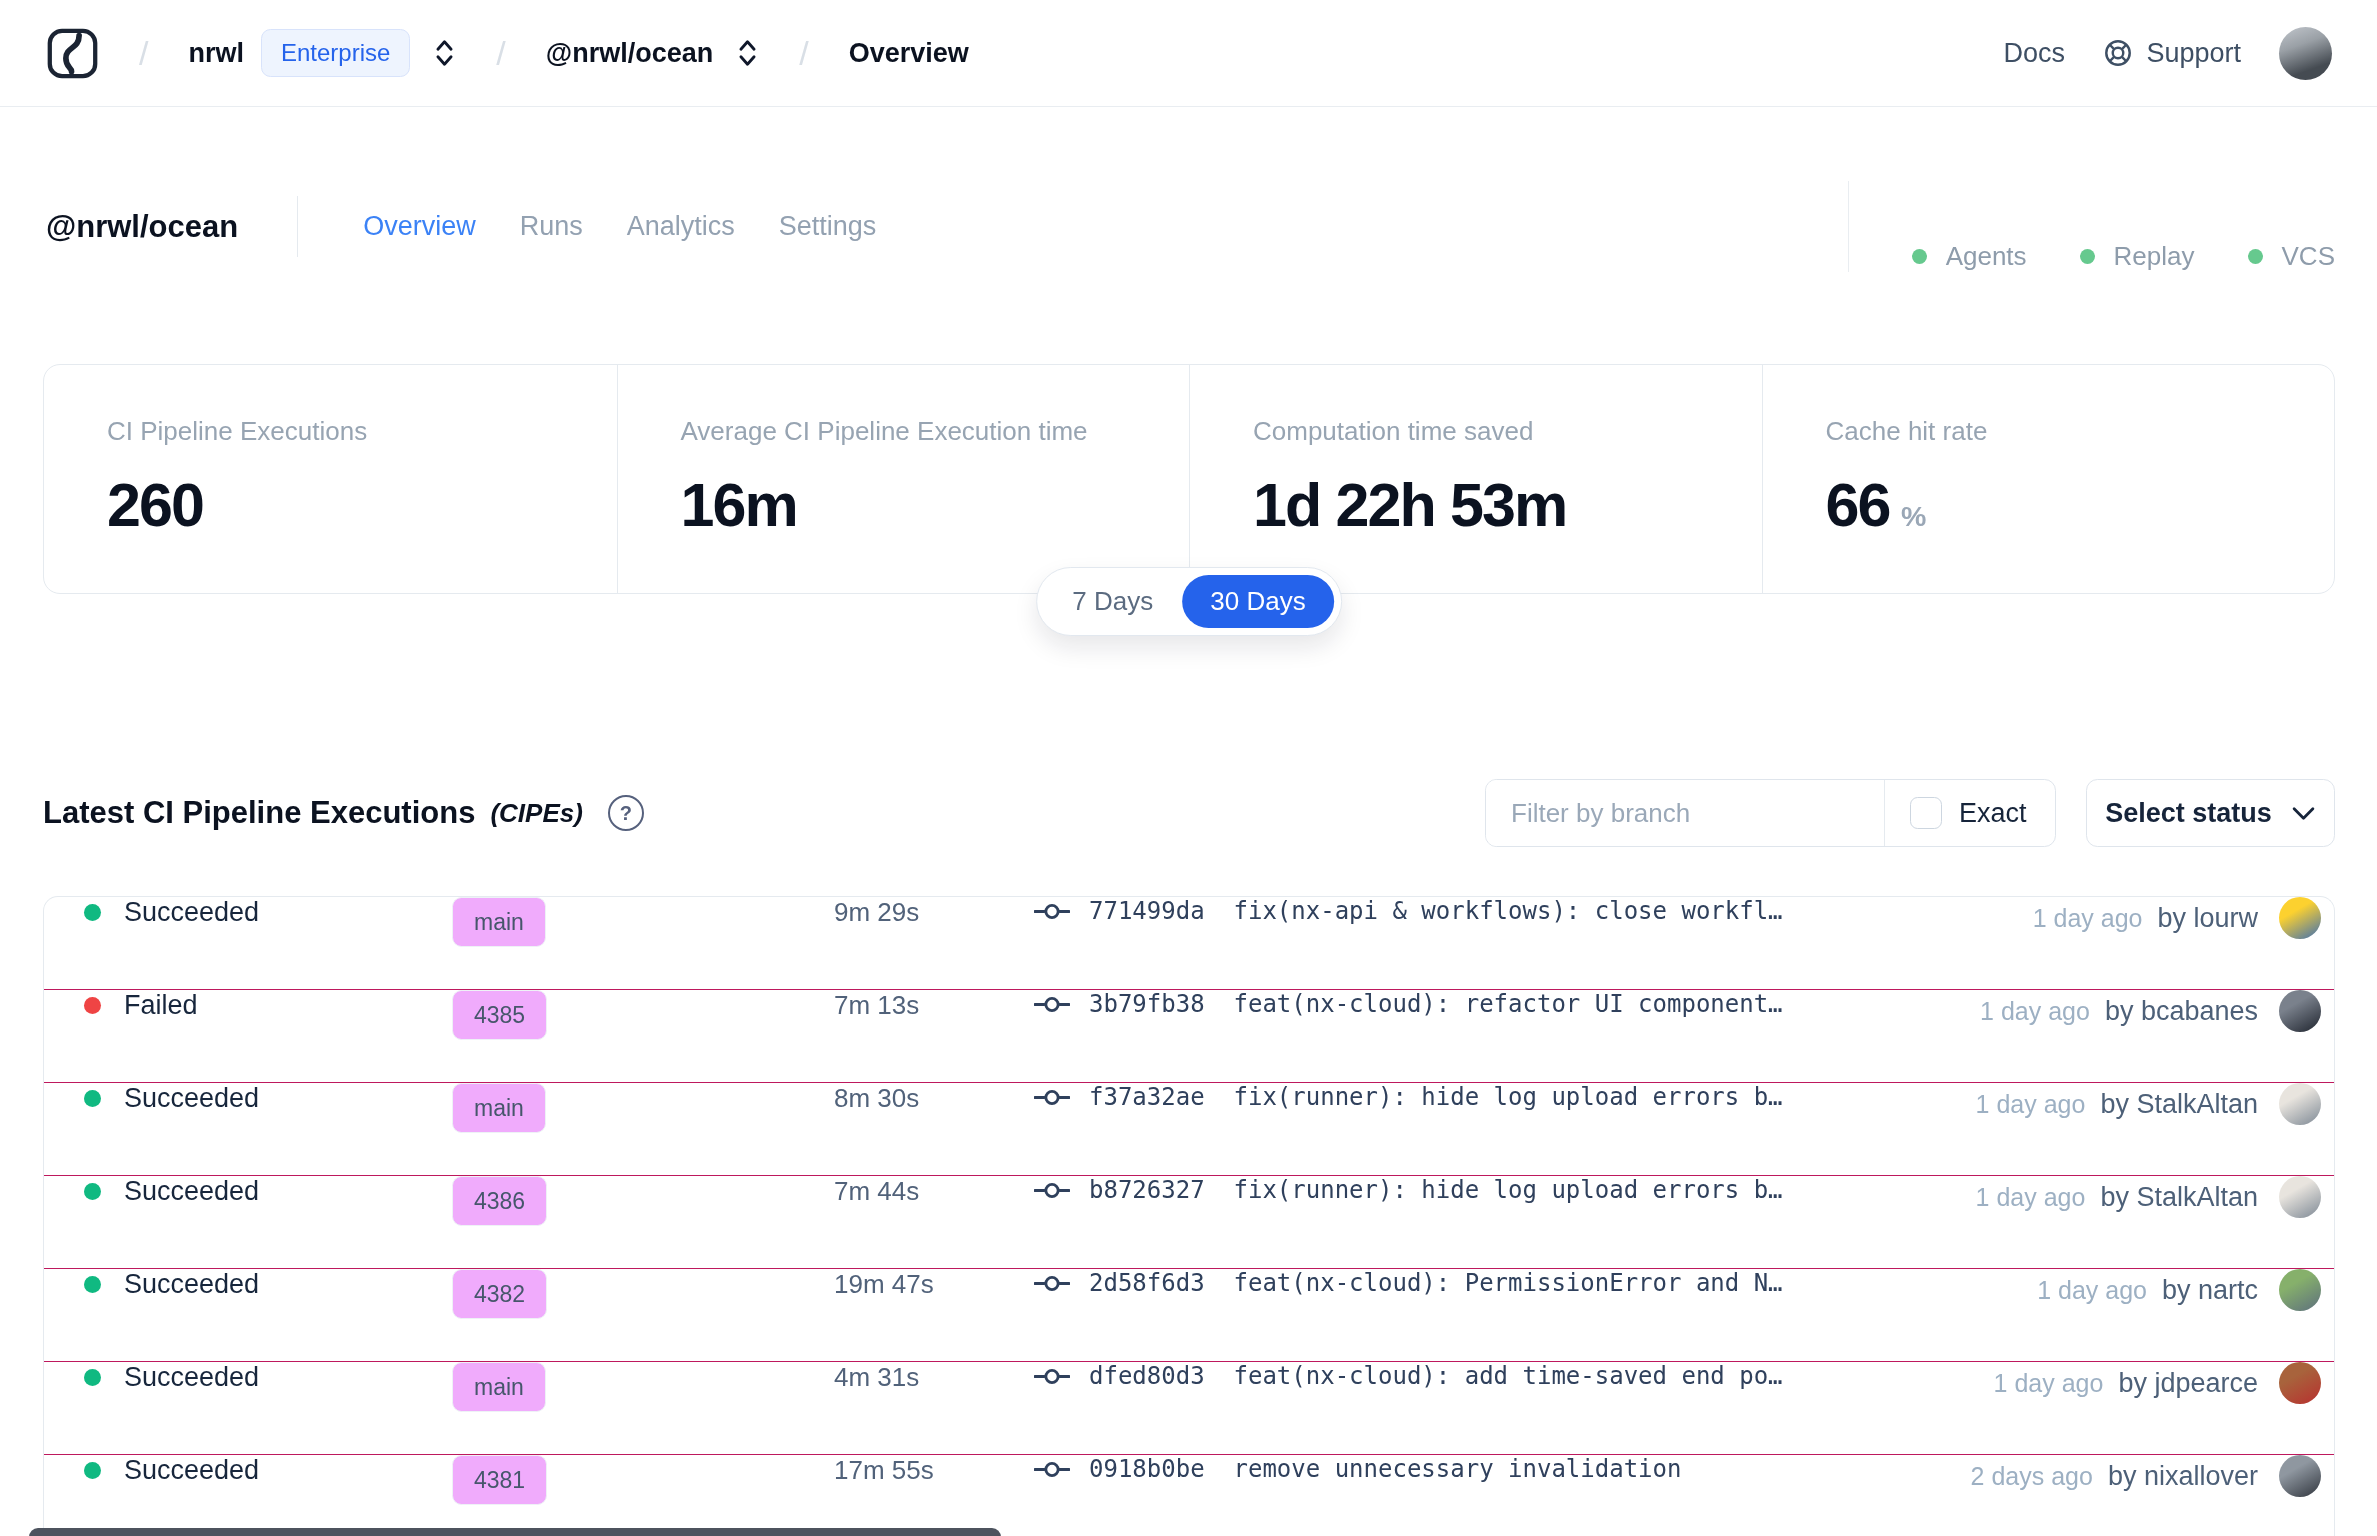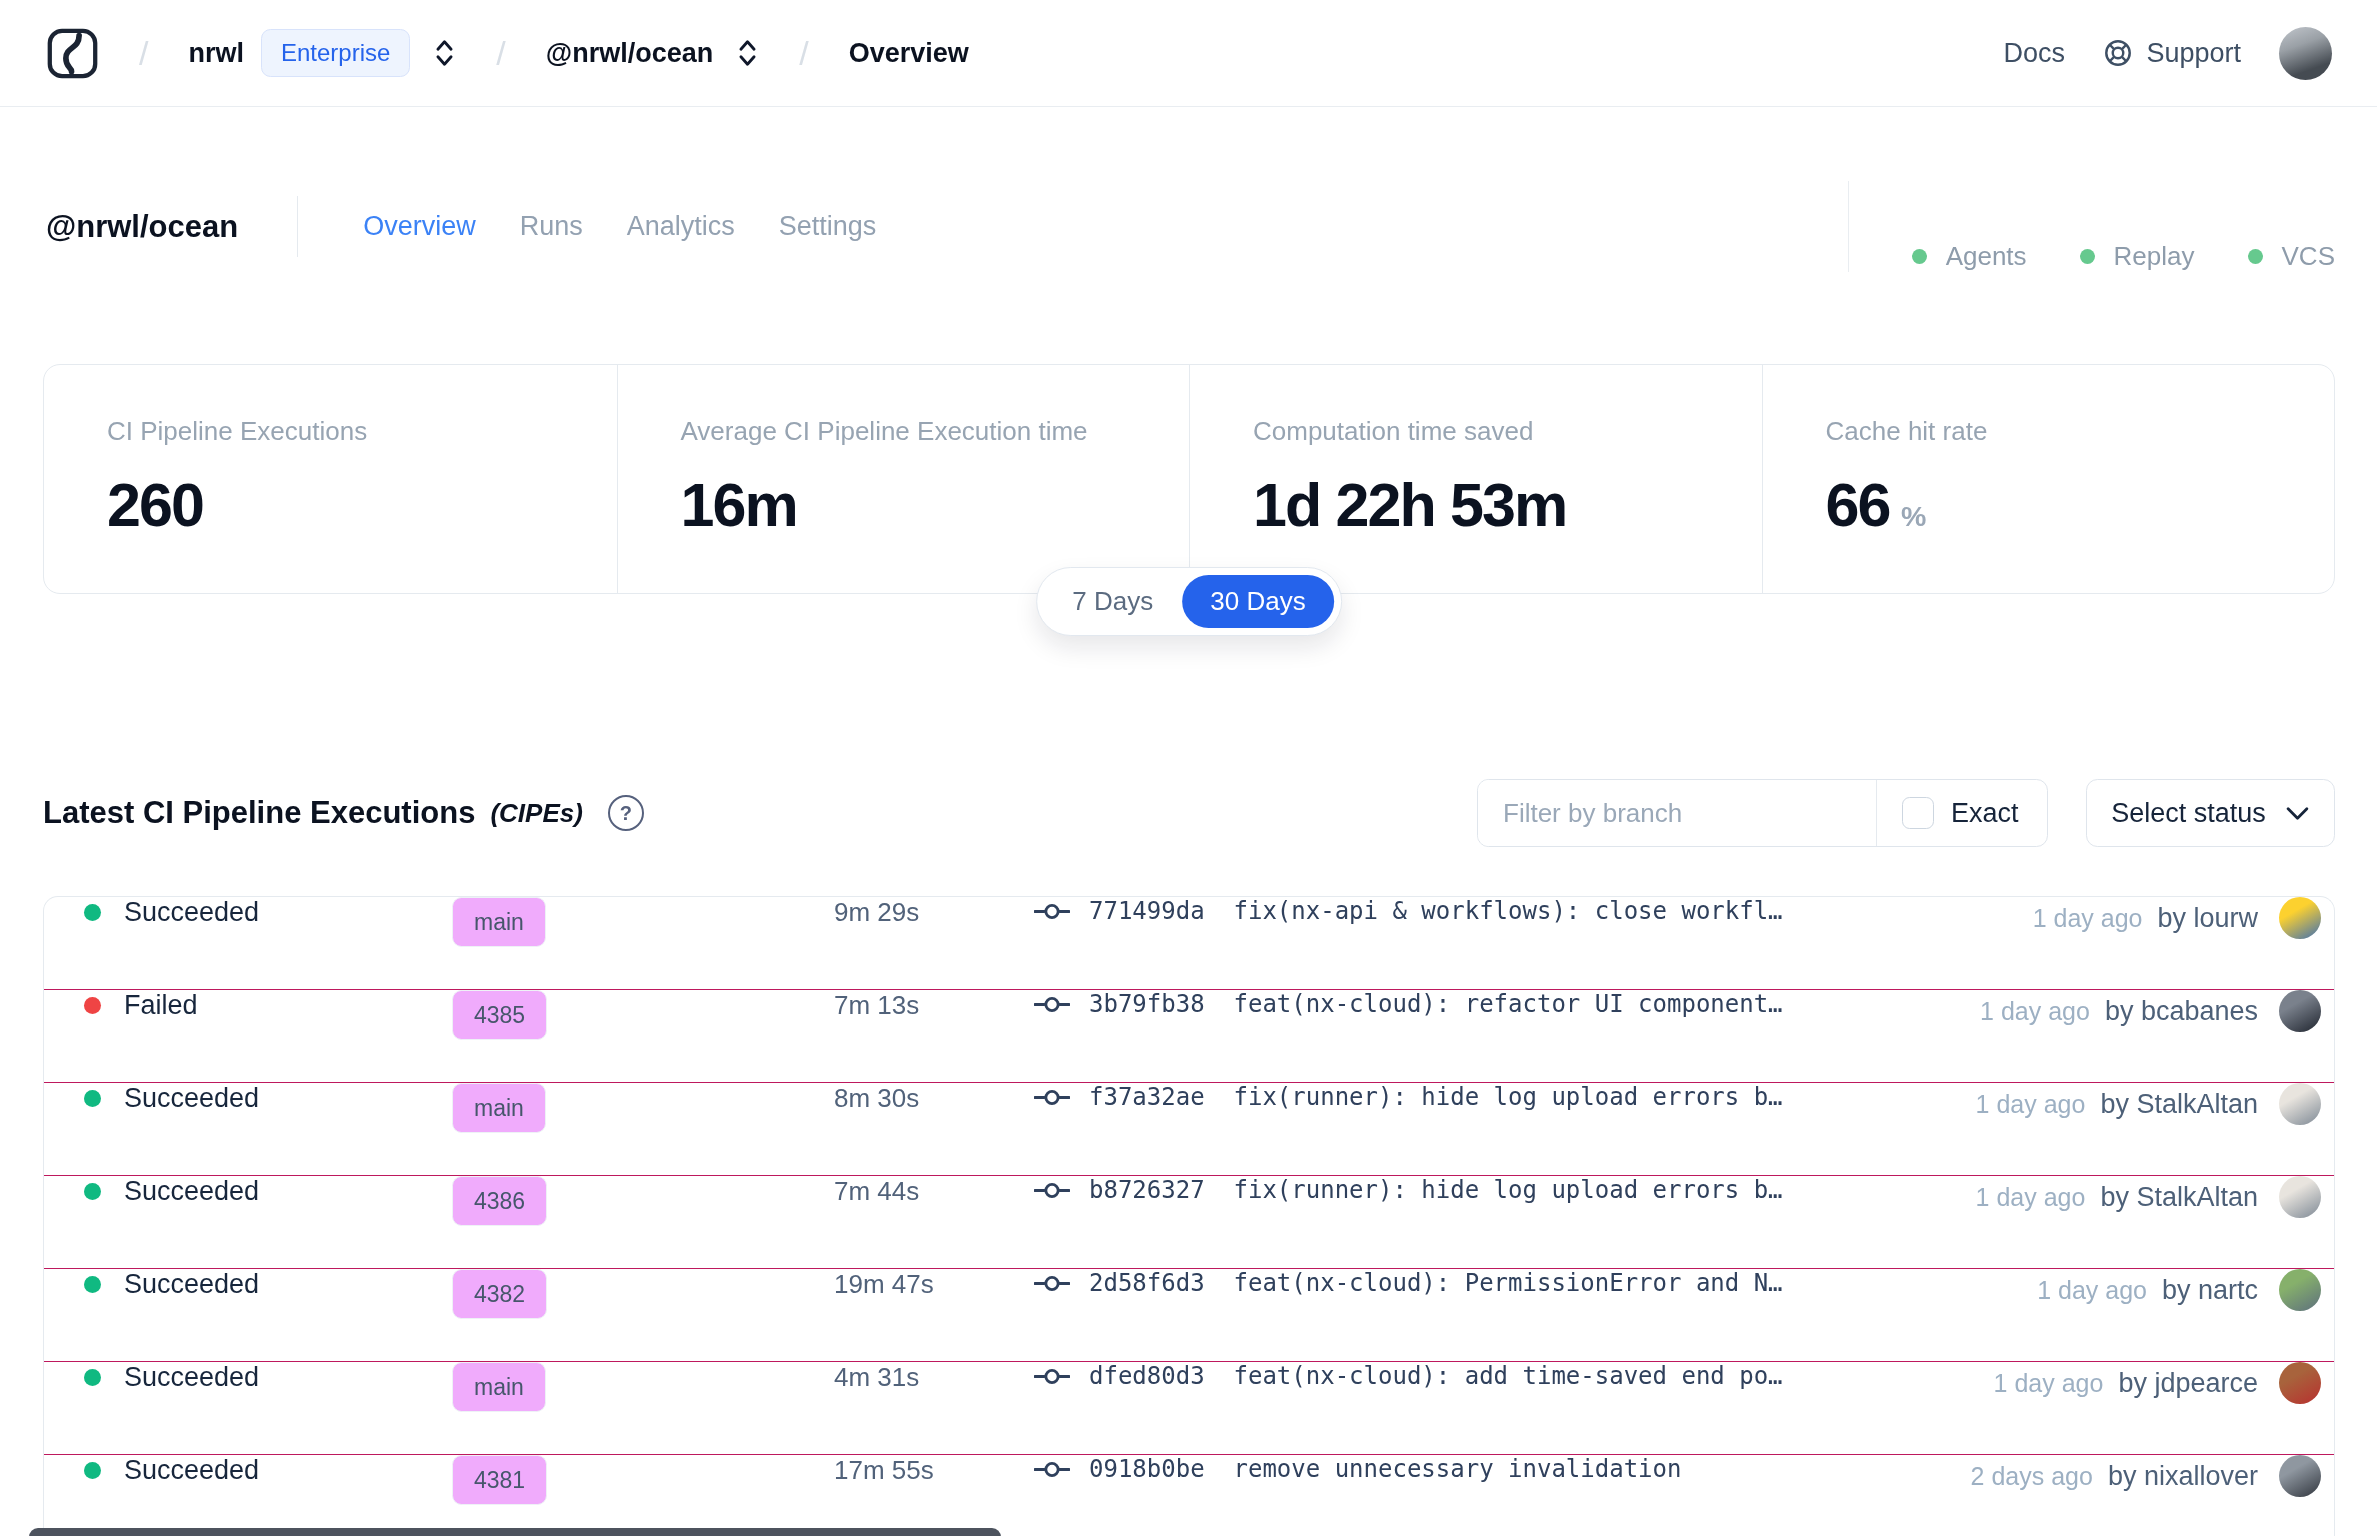--- a/index.html
+++ b/index.html
@@ -65,37 +65,37 @@
 
   
   .cipes-head { position:absolute; top:778px; left:43px; right:43px; height:70px; display:flex; align-items:center; }
   .cipes-title { font-size:31px; font-weight:700; color:#0b1220; }
   .cipes-suffix { font-size:26px; font-weight:600; font-style:italic; color:#0b1220; margin-left:15px; }
   .help-icon {
     width:32px; height:32px; border:2.4px solid #56617d; border-radius:50%;
     margin-left:25px; display:flex; align-items:center; justify-content:center;
     font-size:20px; font-weight:700; color:#56617d;
   }
-  .head-controls { margin-left:auto; display:flex; align-items:center; gap:38px; }
+  .head-controls { margin-left:auto; display:flex; align-items:center; gap:30px; }
   .filter-box {
     width:571px; height:68px; border:1px solid #dfe5ec; border-radius:11.4px;
     display:flex; align-items:center; overflow:hidden; background:#fff; box-sizing:border-box;
   }
   .filter-box input {
     flex:1; min-width:0; height:100%; border:none; outline:none;
     font-size:26px; padding:0 25px; color:#0b1220; font-family:"Liberation Sans", sans-serif;
   }
   .filter-box input::placeholder { color:#9aa8b8; }
   .filter-vdiv { width:1px; height:100%; background:#e5eaef; }
   .checkbox { width:30px; height:30px; border:1.9px solid #cdd6e0; border-radius:7.6px; margin:0 17px 0 25px; background:#fff; }
   .exact-label { font-size:27px; font-weight:500; color:#16243a; margin-right:28.5px; }
   .status-select {
     width:249px; height:68px; border:1px solid #dfe5ec; border-radius:11.4px; background:#fff;
     display:flex; align-items:center; justify-content:center; gap:19px;
-    font-size:27px; font-weight:400; color:#16243a; cursor:pointer; box-sizing:border-box;
+    font-size:27px; font-weight:700; color:#16243a; cursor:pointer; box-sizing:border-box;
   }
 
   
   .cipes-table {
     position:absolute; top:896px; left:43px; right:43px; bottom:-3.8px;
     border:1px solid #e5eaef; border-bottom:none; border-radius:15px 15px 0 0;
     background:#fff; overflow:hidden; box-sizing:border-box;
   }
   .row { height:93px; display:flex; align-items:flex-start; border-bottom:1px solid #be185d; padding:0 13.3px 0 40px; box-sizing:border-box; }
   .cell-status { width:368px; display:flex; align-items:center; gap:23px; flex:none; }

